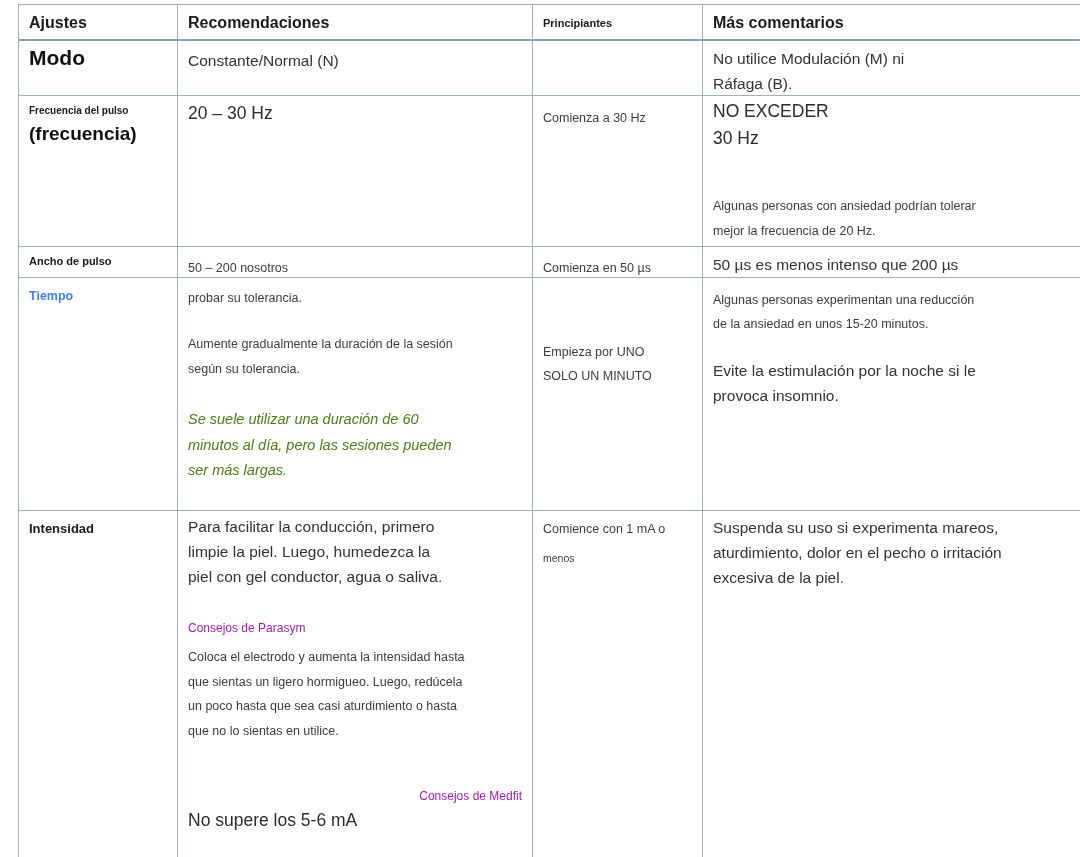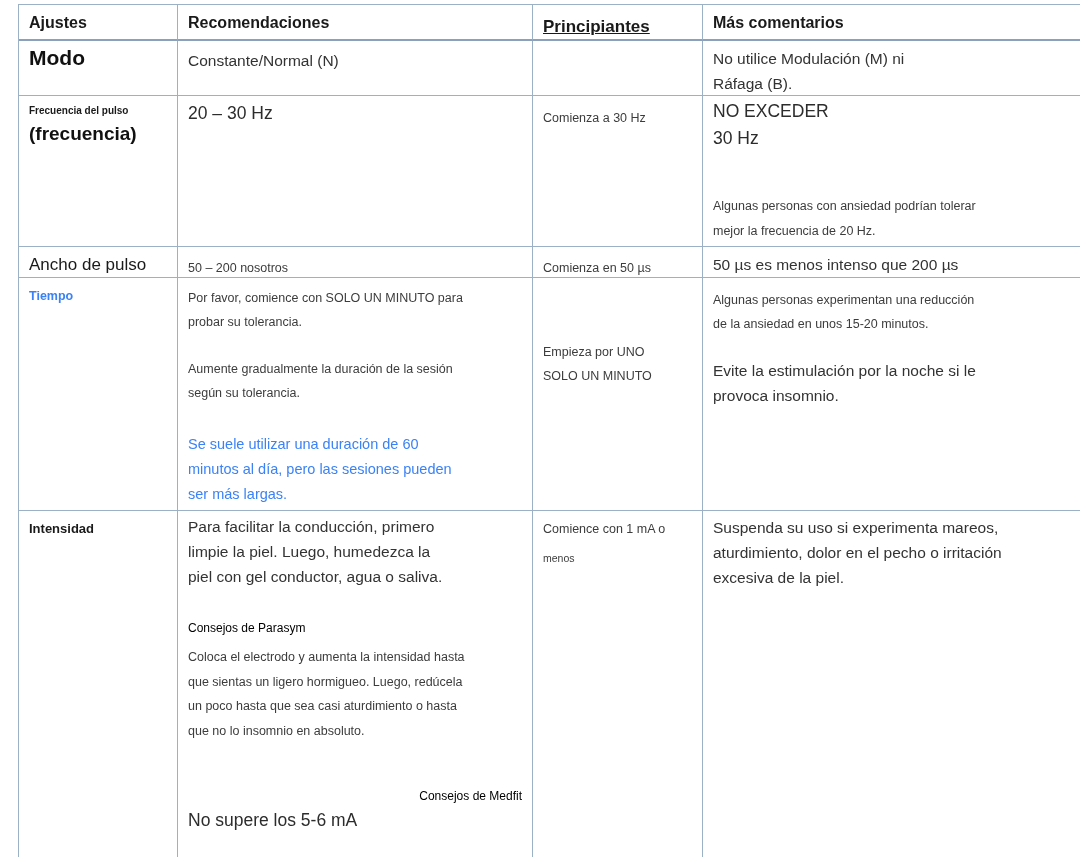--- a/index.html
+++ b/index.html
@@ -24,33 +24,33 @@
     background:#ffffff;
   }
   .cell{
     border-right:1px solid var(--border);
     border-bottom:1px solid var(--border);
     padding:0 10px 0 10px;overflow:hidden;
   }
   .cell.hd{border-bottom:2px solid var(--border_strong);}
   
   .h-big{font-size:16px;font-weight:bold;color:var(--text);padding-top:9px;}
-  .h-small{font-size:17px;font-weight:bold;color:var(--text);padding-top:12px;text-decoration:underline;}
+  .h-small{font-size:11px;font-weight:bold;color:var(--text);padding-top:12px;}
   
   .ln{white-space:nowrap;}
   .t-xl{font-size:17.5px;color:#2c2c2c;line-height:1.55;}
   .t-lg{font-size:15.5px;color:#333333;line-height:1.6;}
-  .t-md{font-size:14.5px;color:#3b82f6;line-height:1.75;}
+  .t-md{font-size:14.5px;color:#4d7c0f;line-height:1.75;font-style:italic;}
   .t-sm{font-size:12.5px;color:#3c3c3c;line-height:1.95;}
-  .t-xs{font-size:12px;color:#000000;line-height:1.5;}
+  .t-xs{font-size:12px;color:#a21caf;line-height:1.5;}
   
   .modo-label{font-size:21px;font-weight:bold;color:#111111;padding-top:5px;}
   .freq-top{font-size:10px;font-weight:bold;color:#1a1a1a;margin-top:9px;}
   .freq-bottom{font-size:19px;font-weight:bold;color:#111111;margin-top:7px;}
-  .ancho-label{font-size:17px;font-weight:normal;color:#1a1a1a;padding-top:8px;}
+  .ancho-label{font-size:11px;font-weight:bold;color:#1a1a1a;padding-top:8px;}
   .tiempo-label{font-size:12.5px;font-weight:bold;color:#3b82f6;padding-top:11px;}
   .intensidad-label{font-size:13px;font-weight:bold;color:#1a1a1a;padding-top:10px;}
   
   .pt2{padding-top:2px;}.pt4{padding-top:4px;}.pt6{padding-top:6px;}
   .pt8{padding-top:8px;}.pt10{padding-top:10px;}
   .mt8{margin-top:8px;}.mt22{margin-top:22px;}
   .mt26{margin-top:26px;}.mt30{margin-top:30px;}.mt42{margin-top:42px;}
   .mt44{margin-top:44px;text-align:right;}.mt62{margin-top:62px;}
   .menos{font-size:10.5px;margin-top:11px;color:#3c3c3c;}
 </style>
@@ -88,21 +88,20 @@
   </div>
 
   <div class="cell ancho-label">Ancho de pulso</div>
   <div class="cell t-sm" style="padding-top:9px;">50 – 200 nosotros</div>
   <div class="cell t-sm" style="padding-top:9px;">Comienza en 50 µs</div>
   <div class="cell t-lg pt6">50 µs es menos intenso que 200 µs</div>
 
   <div class="cell tiempo-label">Tiempo</div>
   <div class="cell pt8">
     <div>
-      <div class="ln t-sm">Por favor, comience con SOLO UN MINUTO para</div>
       <div class="ln t-sm">probar su tolerancia.</div>
     </div>
     <div class="mt22">
       <div class="ln t-sm">Aumente gradualmente la duración de la sesión</div>
       <div class="ln t-sm">según su tolerancia.</div>
     </div>
     <div class="mt26">
       <div class="ln t-md">Se suele utilizar una duración de 60</div>
       <div class="ln t-md">minutos al día, pero las sesiones pueden</div>
       <div class="ln t-md">ser más largas.</div>
@@ -130,21 +129,21 @@
     <div>
       <div class="ln t-lg">Para facilitar la conducción, primero</div>
       <div class="ln t-lg">limpie la piel. Luego, humedezca la</div>
       <div class="ln t-lg">piel con gel conductor, agua o saliva.</div>
     </div>
     <div class="ln t-xs mt30">Consejos de Parasym</div>
     <div class="mt8">
       <div class="ln t-sm">Coloca el electrodo y aumenta la intensidad hasta</div>
       <div class="ln t-sm">que sientas un ligero hormigueo. Luego, redúcela</div>
       <div class="ln t-sm">un poco hasta que sea casi aturdimiento o hasta</div>
-      <div class="ln t-sm">que no lo insomnio en absoluto.</div>
+      <div class="ln t-sm">que no lo sientas en utilice.</div>
     </div>
     <div class="ln t-xs mt44">Consejos de Medfit</div>
     <div class="ln t-xl" style="margin-top:2px;">No supere los 5-6 mA</div>
   </div>
   <div class="cell pt6">
     <div class="ln t-sm">Comience con 1 mA o</div>
     <div class="ln menos">menos</div>
   </div>
   <div class="cell" style="padding-top:5px;">
     <div class="ln t-lg">Suspenda su uso si experimenta mareos,</div>

